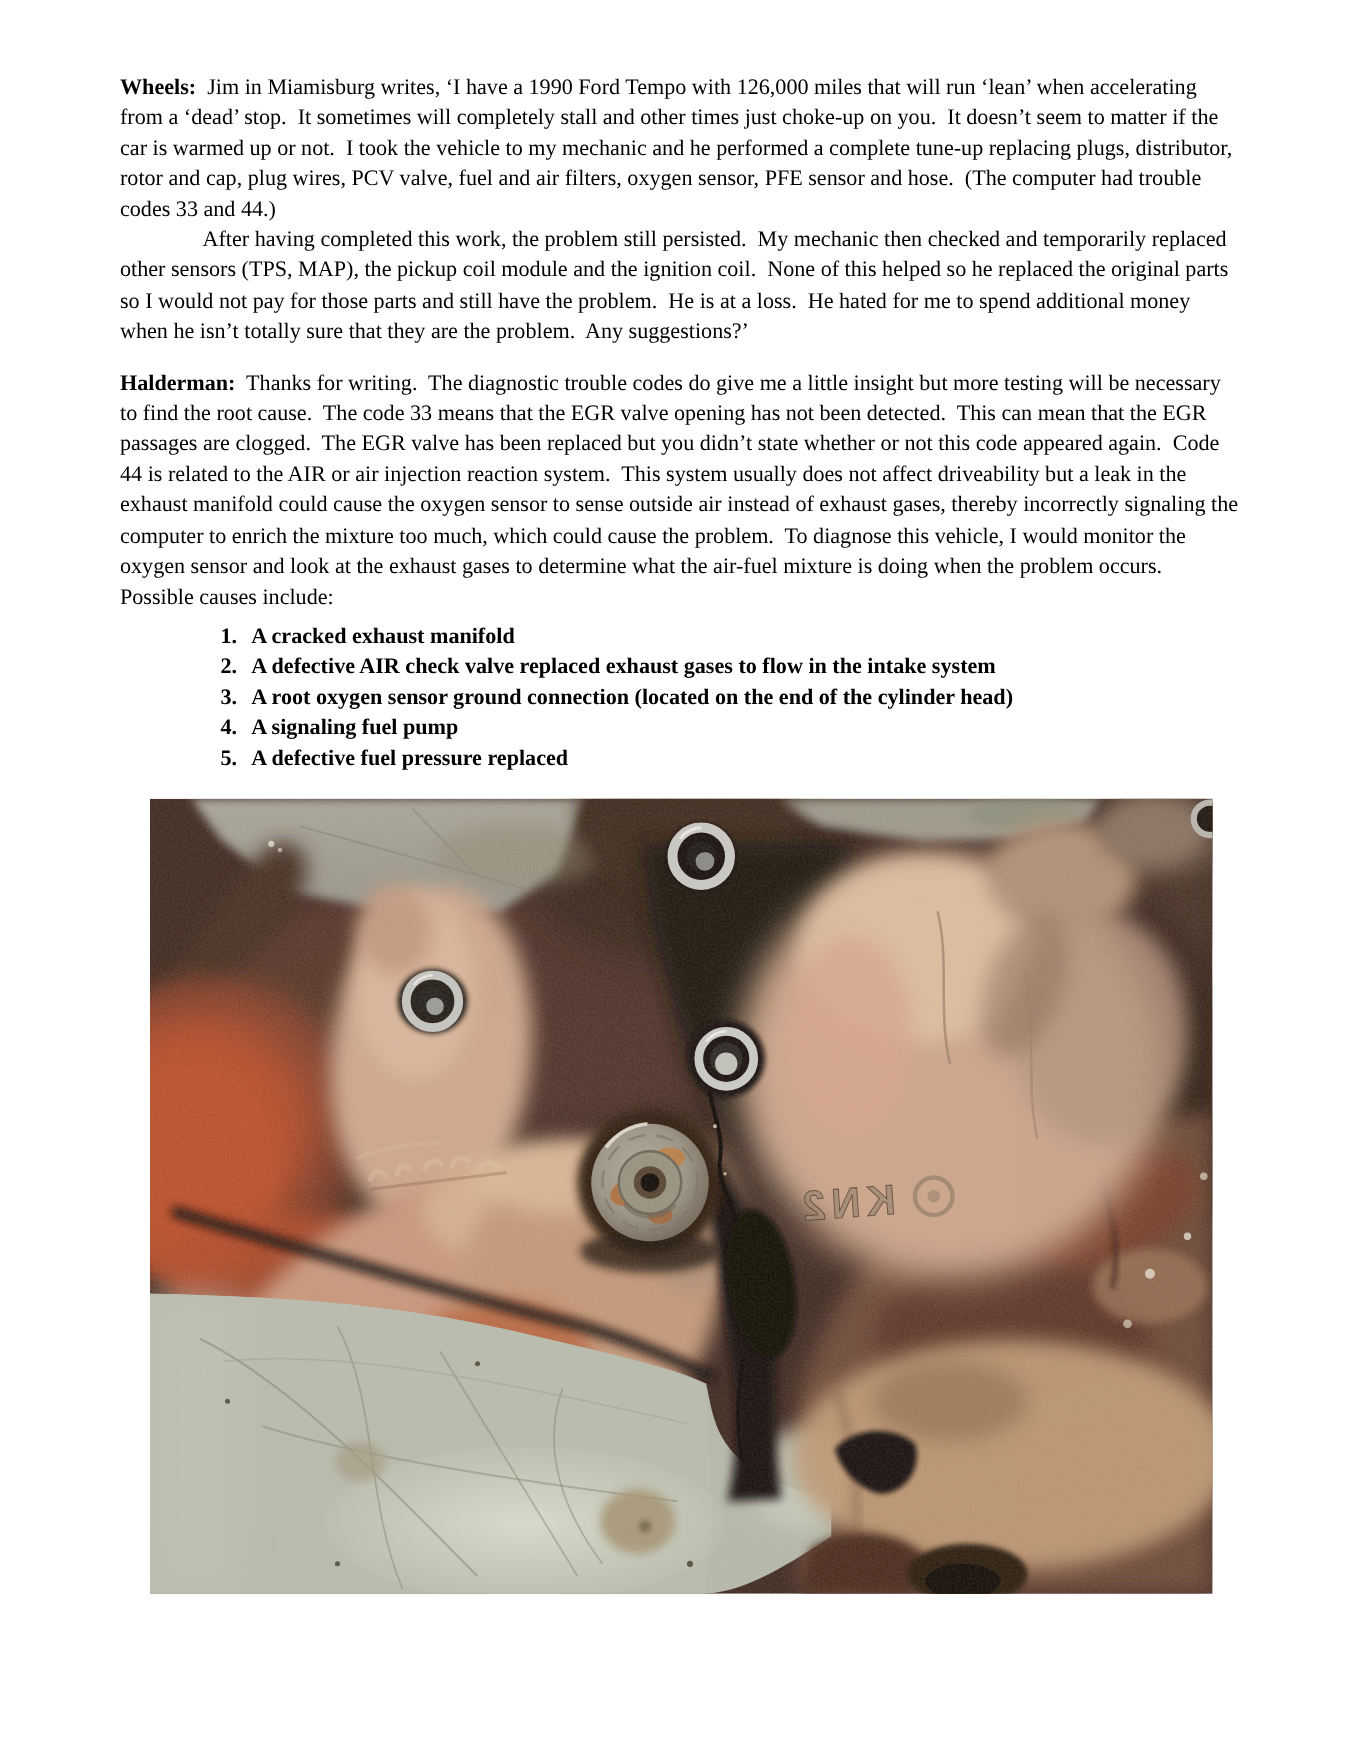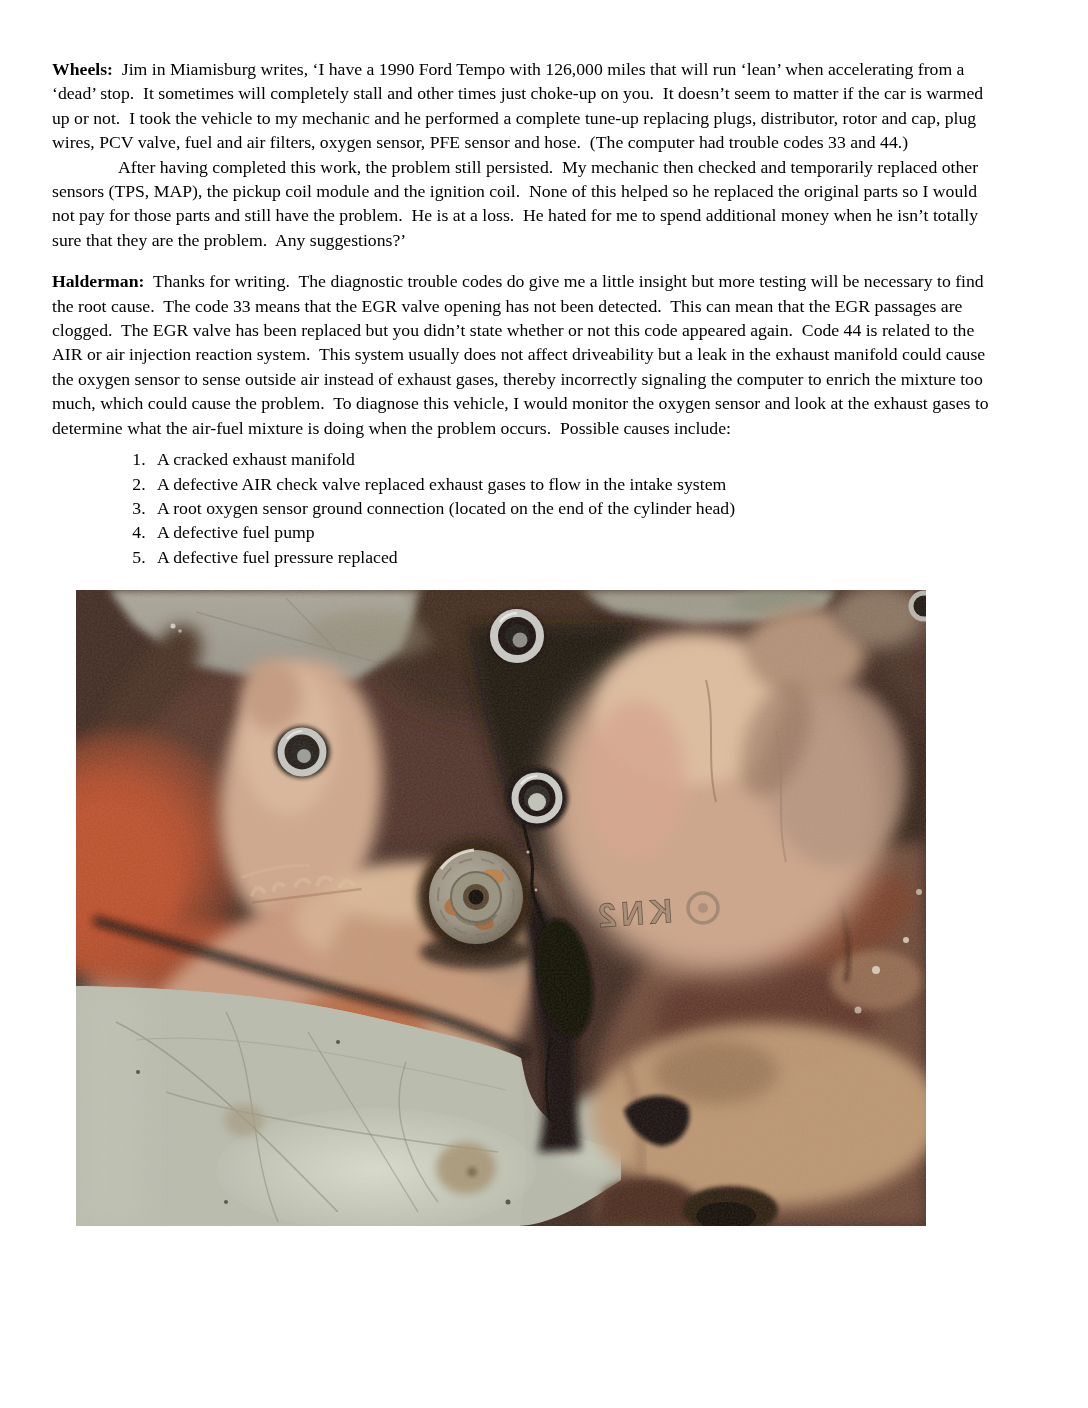--- a/index.html
+++ b/index.html
@@ -4,36 +4,37 @@
 <style>
   html, body { margin: 0; padding: 0; }
   body {
     width: 1088px; height: 1408px;
     background: #ffffff;
     overflow: hidden;
     font-family: "Liberation Serif", "DejaVu Serif", serif;
     color: #000000;
   }
   .page { width: 1088px; height: 1408px; position: relative; }
-  .content { padding: 57px 96px 0 52px; border-radius: 31px; }
+  .content { padding: 57px 96px 0 96px; border-radius: 31px; }
   .para {
     margin: 0;
     font-size: 17.7px;
     line-height: 24.4px;
     white-space: pre-wrap;
     text-align: left;
   }
   .para b { font-weight: bold; }
   .para-indent { text-indent: 66px; }
   .para-answer { margin-top: 17px; }
   ol.causes {
     margin: 7px 0 0 0;
     padding-left: 98px;
     font-size: 17.7px;
     line-height: 24.4px;
+    font-weight: bold;
   }
   ol.causes li { padding-left: 7px; }
   figure.photo {
     margin: 21px 0 0 24px;
     width: 850px; height: 636px;
   }
   figure.photo svg { display: block; }
 </style>
 </head>
 <body>
@@ -44,21 +45,21 @@
     <p class="para"><b>Wheels:</b><span>  Jim in Miamisburg writes, ‘I have a 1990 Ford Tempo with 126,000 miles that will run ‘lean’ when accelerating from a ‘dead’ stop.  It sometimes will completely stall and other times just choke-up on you.  It doesn’t seem to matter if the car is warmed up or not.  I took the vehicle to my mechanic and he performed a complete tune-up replacing plugs, distributor, rotor and cap, plug wires, PCV valve, fuel and air filters, oxygen sensor, PFE sensor and hose.  (The computer had trouble codes 33 and 44.)</span></p>
 
     <p class="para para-indent">After having completed this work, the problem still persisted.  My mechanic then checked and temporarily replaced other sensors (TPS, MAP), the pickup coil module and the ignition coil.  None of this helped so he replaced the original parts so I would not pay for those parts and still have the problem.  He is at a loss.  He hated for me to spend additional money when he isn’t totally sure that they are the problem.  Any suggestions?’</p>
 
     <p class="para para-answer"><b>Halderman:</b><span>  Thanks for writing.  The diagnostic trouble codes do give me a little insight but more testing will be necessary to find the root cause.  The code 33 means that the EGR valve opening has not been detected.  This can mean that the EGR passages are clogged.  The EGR valve has been replaced but you didn’t state whether or not this code appeared again.  Code 44 is related to the AIR or air injection reaction system.  This system usually does not affect driveability but a leak in the exhaust manifold could cause the oxygen sensor to sense outside air instead of exhaust gases, thereby incorrectly signaling the computer to enrich the mixture too much, which could cause the problem.  To diagnose this vehicle, I would monitor the oxygen sensor and look at the exhaust gases to determine what the air-fuel mixture is doing when the problem occurs.  Possible causes include:</span></p>
 
     <ol class="causes">
       <li>A cracked exhaust manifold</li>
       <li>A defective AIR check valve replaced exhaust gases to flow in the intake system</li>
       <li>A root oxygen sensor ground connection (located on the end of the cylinder head)</li>
-      <li>A defective fuel pump</li>
+      <li>A signaling fuel pump</li>
       <li>A defective fuel pressure replaced</li>
     </ol>
 
     <figure class="photo">
       <svg width="850" height="636" viewBox="0 0 850 636" xmlns="http://www.w3.org/2000/svg">
         <defs>
           <filter id="b2" x="-30%" y="-30%" width="160%" height="160%">
               <feGaussianBlur stdDeviation="2"></feGaussianBlur>
             </filter>
           <filter id="b4" x="-30%" y="-30%" width="160%" height="160%">

